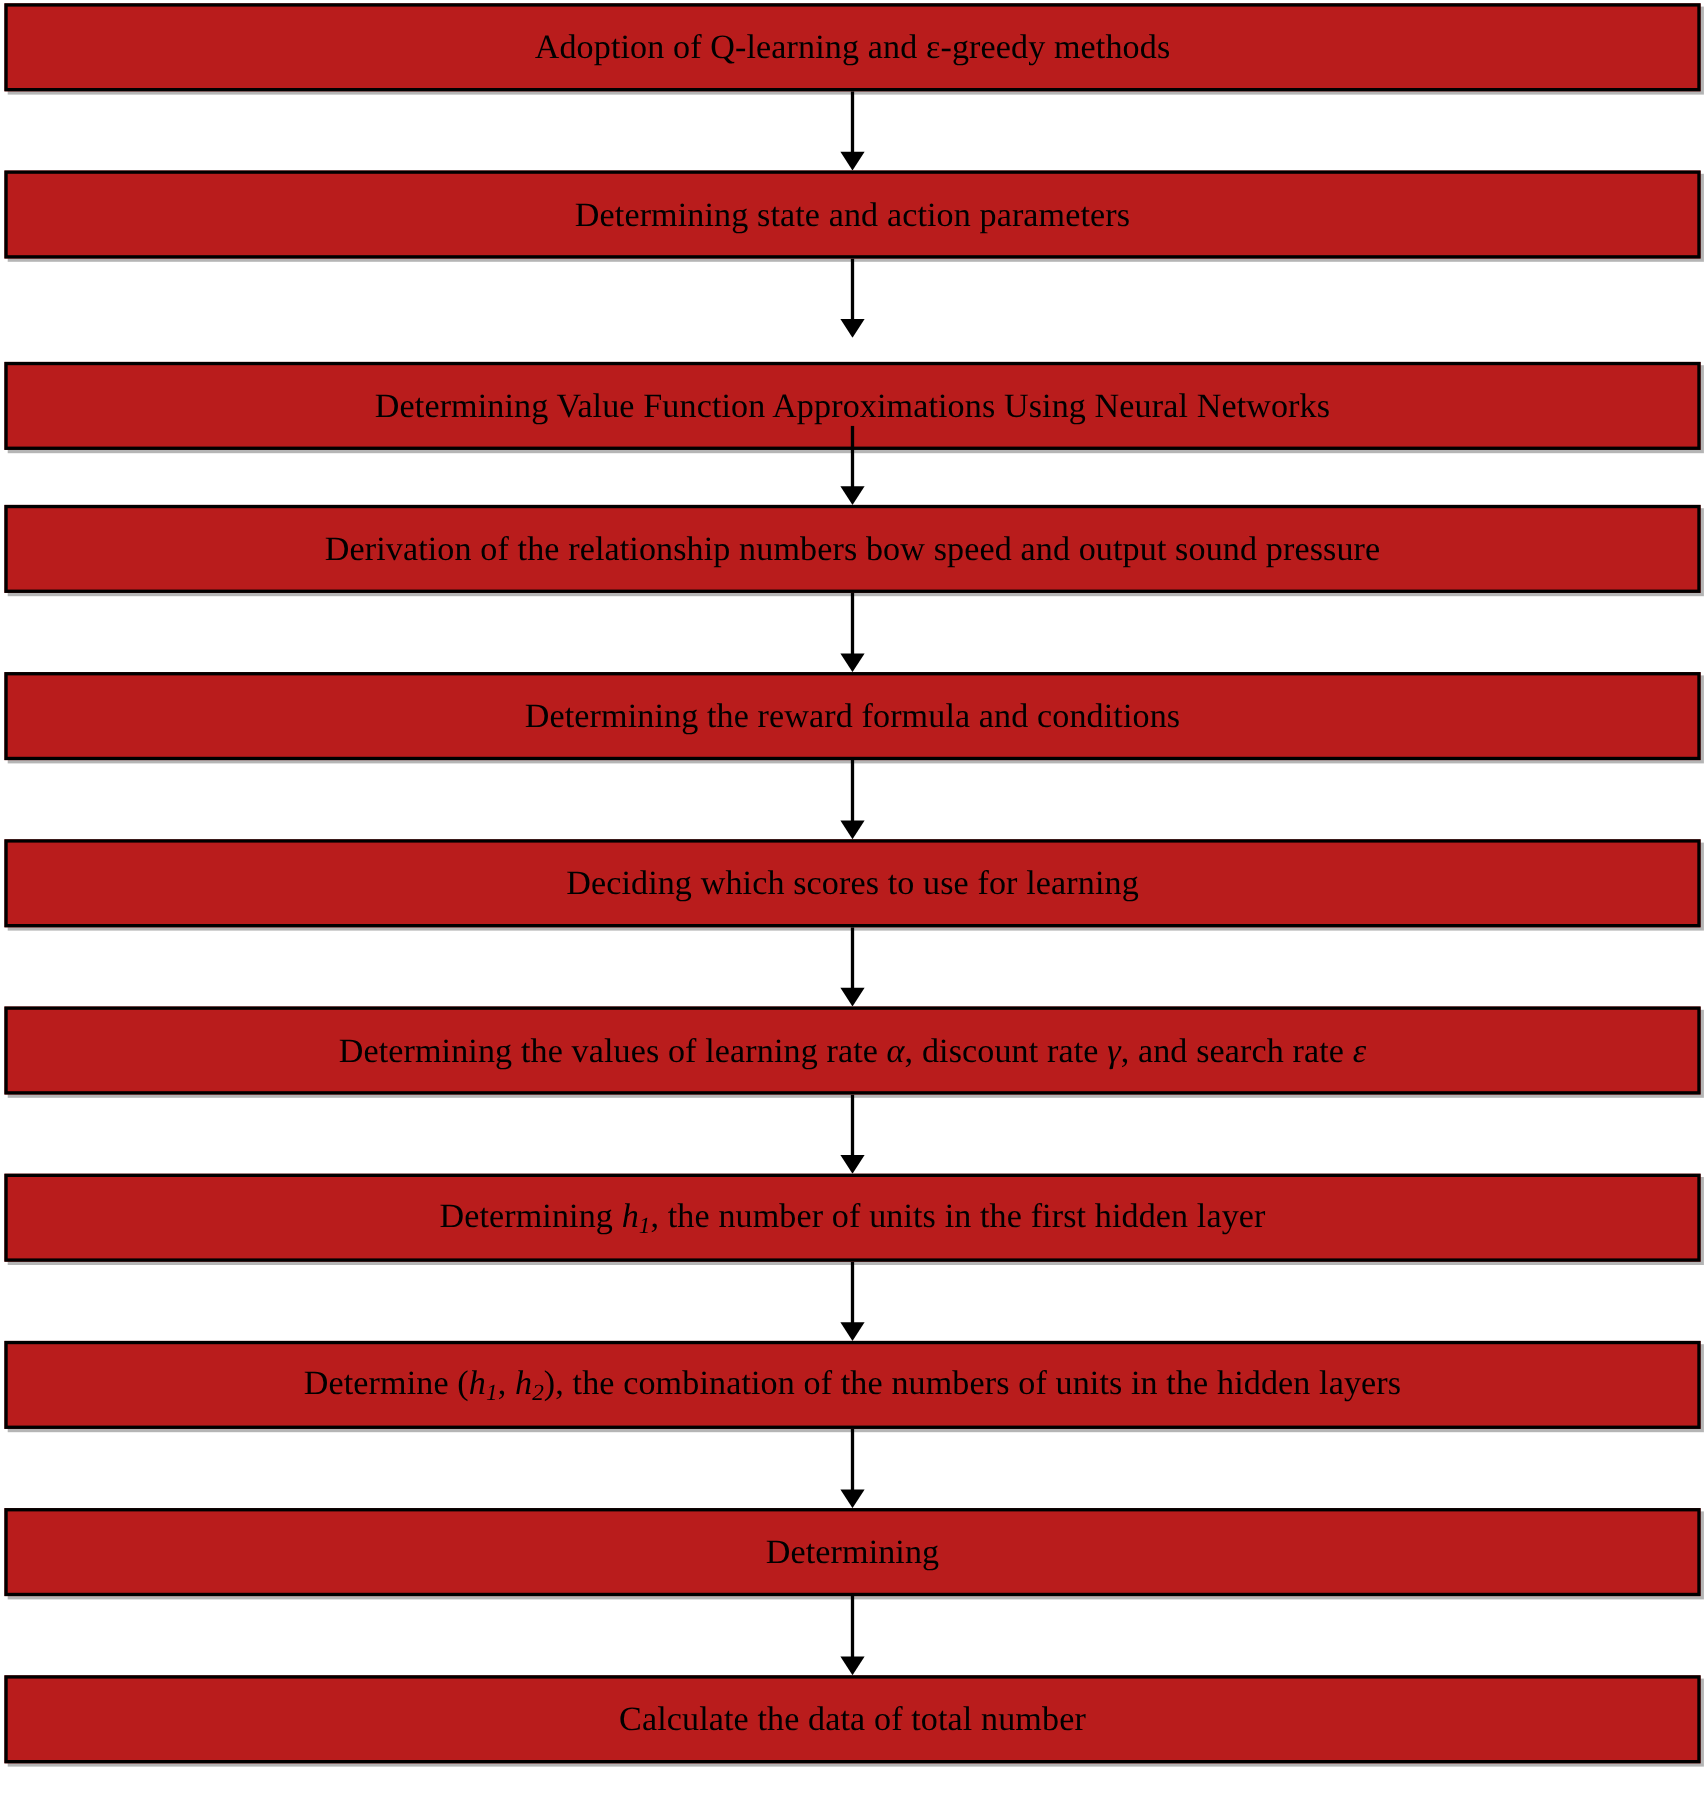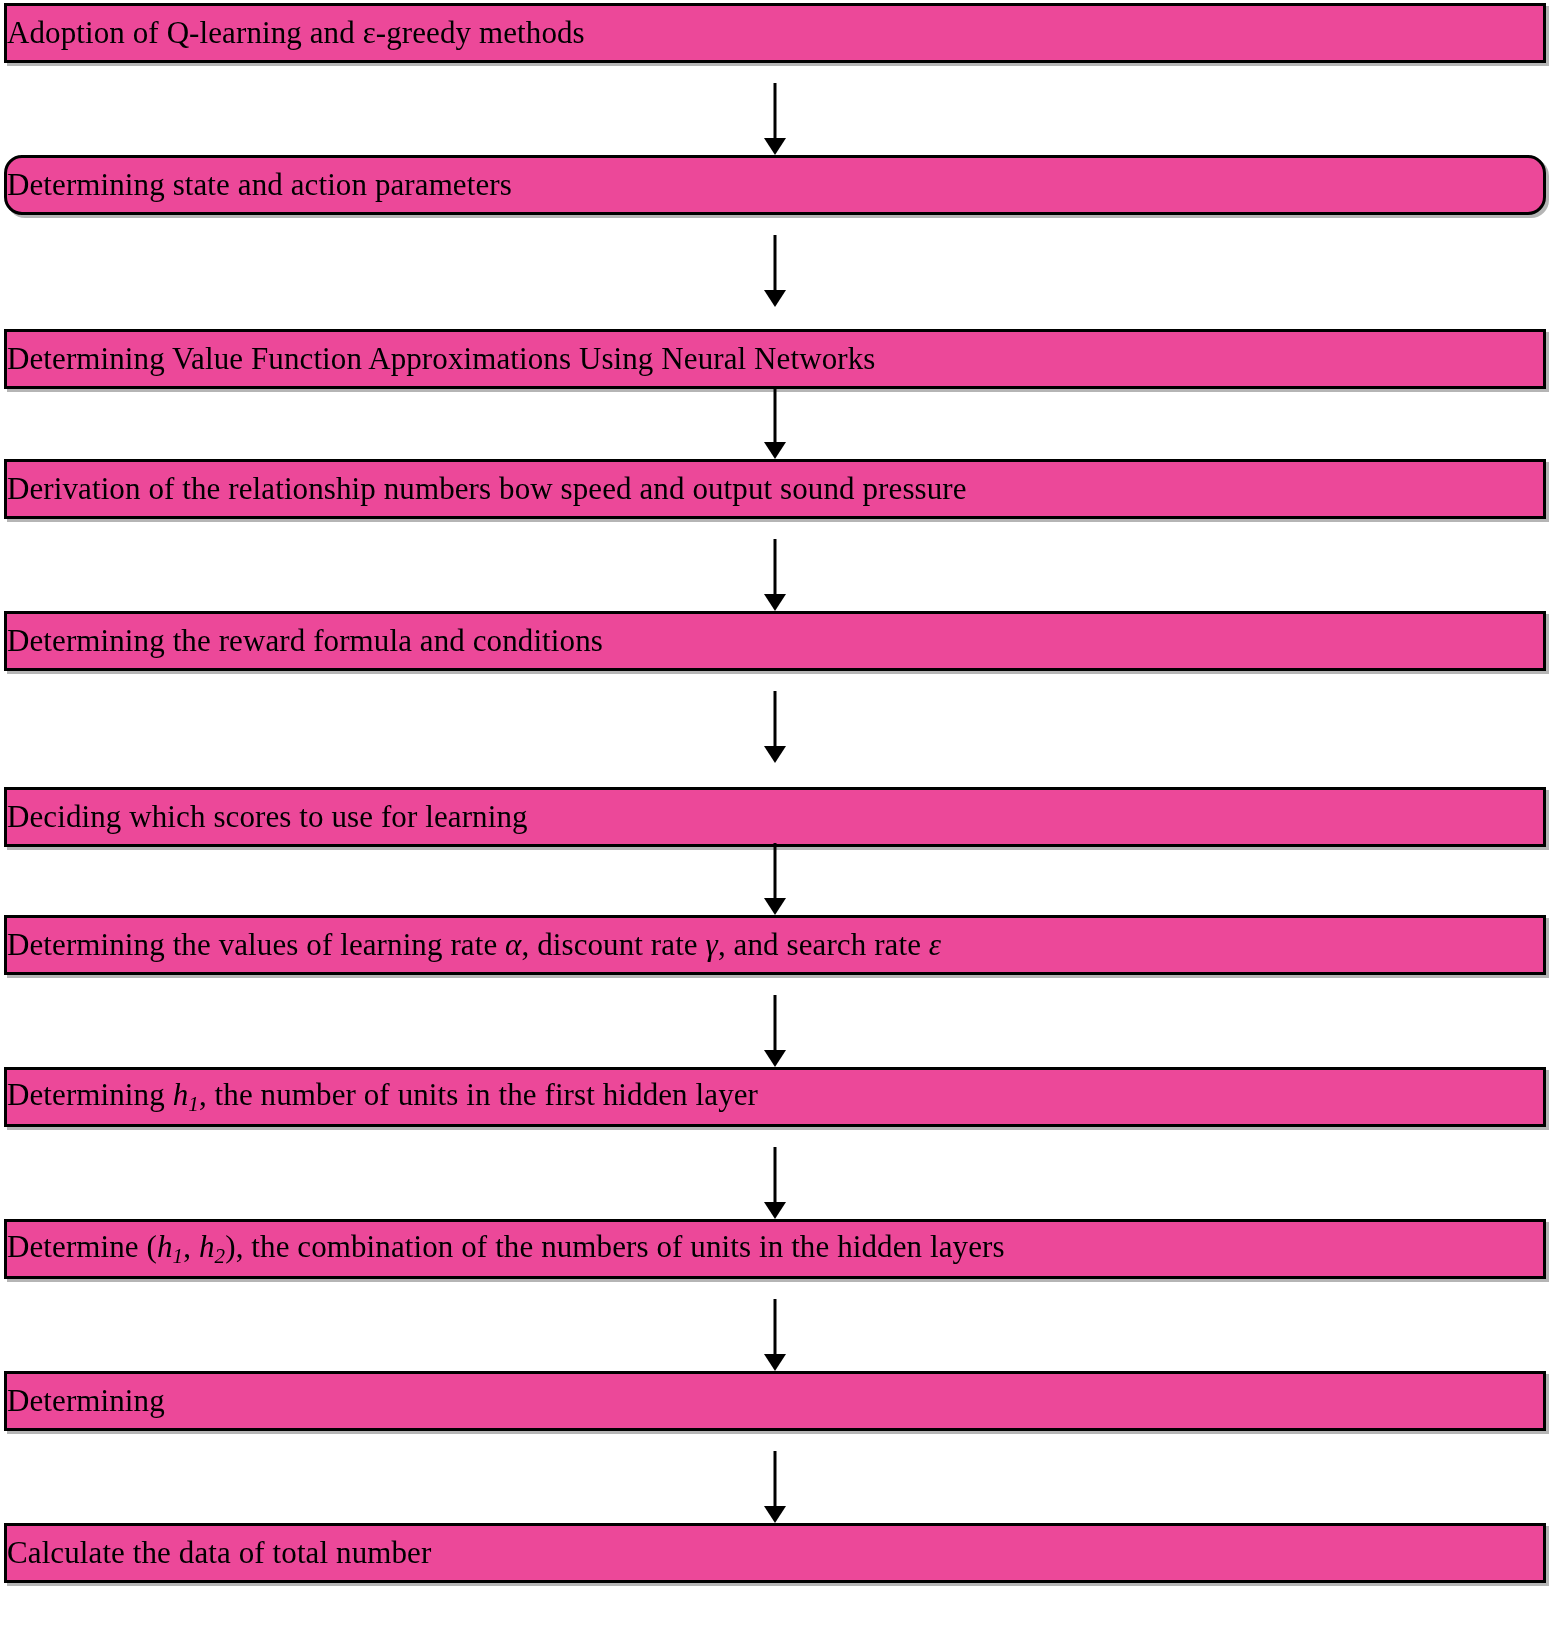--- a/index.html
+++ b/index.html
@@ -16,26 +16,27 @@
   #flowchart {
     position: relative;
     width: 1552px;
     height: 1631px;
     background: #ffffff;
   }
   .node {
     position: absolute;
     left: 4px;
     width: 1542px;
-    height: 60px;
+    height: 80px;
     box-sizing: border-box;
     border: 3px solid #000000;
-    background: #ec4899;
+    background: #b91c1c;
     display: flex;
     align-items: center;
+    justify-content: center;
     box-shadow: 3px 3px 0 0 rgba(120,120,120,0.55);
   }
   .node-label {
     font-size: 31px;
     line-height: 1.1;
     color: #000000;
     text-align: center;
     white-space: nowrap;
     letter-spacing: 0.1px;
   }
@@ -67,21 +68,21 @@
 <div id="flowchart">
     <div class="node" style="top: 3px;">
       <div class="node-label">Adoption of Q-learning and <span class="greek-up">ε</span>-greedy methods</div>
     </div>
     <div class="connector" style="top: 83px;">
       <svg width="40" height="72" viewBox="0 0 40 72" aria-hidden="true">
         <line x1="20" y1="0" x2="20" y2="58" stroke="#000000" stroke-width="3"></line>
         <polygon points="9,55 31,55 20,72" fill="#000000"></polygon>
       </svg>
     </div>
-    <div class="node" style="top: 155px; border-radius: 18px;">
+    <div class="node" style="top: 155px;">
       <div class="node-label">Determining state and action parameters</div>
     </div>
     <div class="connector" style="top: 235px;">
       <svg width="40" height="72" viewBox="0 0 40 72" aria-hidden="true">
         <line x1="20" y1="0" x2="20" y2="58" stroke="#000000" stroke-width="3"></line>
         <polygon points="9,55 31,55 20,72" fill="#000000"></polygon>
       </svg>
     </div>
     <div class="node" style="top: 307px; margin-top: 22px;">
       <div class="node-label">Determining Value Function Approximations Using Neural Networks</div>
@@ -103,21 +104,21 @@
     </div>
     <div class="node" style="top: 611px;">
       <div class="node-label">Determining the reward formula and conditions</div>
     </div>
     <div class="connector" style="top: 691px;">
       <svg width="40" height="72" viewBox="0 0 40 72" aria-hidden="true">
         <line x1="20" y1="0" x2="20" y2="58" stroke="#000000" stroke-width="3"></line>
         <polygon points="9,55 31,55 20,72" fill="#000000"></polygon>
       </svg>
     </div>
-    <div class="node" style="top: 763px; margin-top: 24px;">
+    <div class="node" style="top: 763px;">
       <div class="node-label">Deciding which scores to use for learning</div>
     </div>
     <div class="connector" style="top: 843px;">
       <svg width="40" height="72" viewBox="0 0 40 72" aria-hidden="true">
         <line x1="20" y1="0" x2="20" y2="58" stroke="#000000" stroke-width="3"></line>
         <polygon points="9,55 31,55 20,72" fill="#000000"></polygon>
       </svg>
     </div>
     <div class="node" style="top: 915px;">
       <div class="node-label">Determining the values of learning rate  <span class="mi">α</span>, discount rate <span class="mi">γ</span>, and search rate <span class="mi">ε</span></div>

